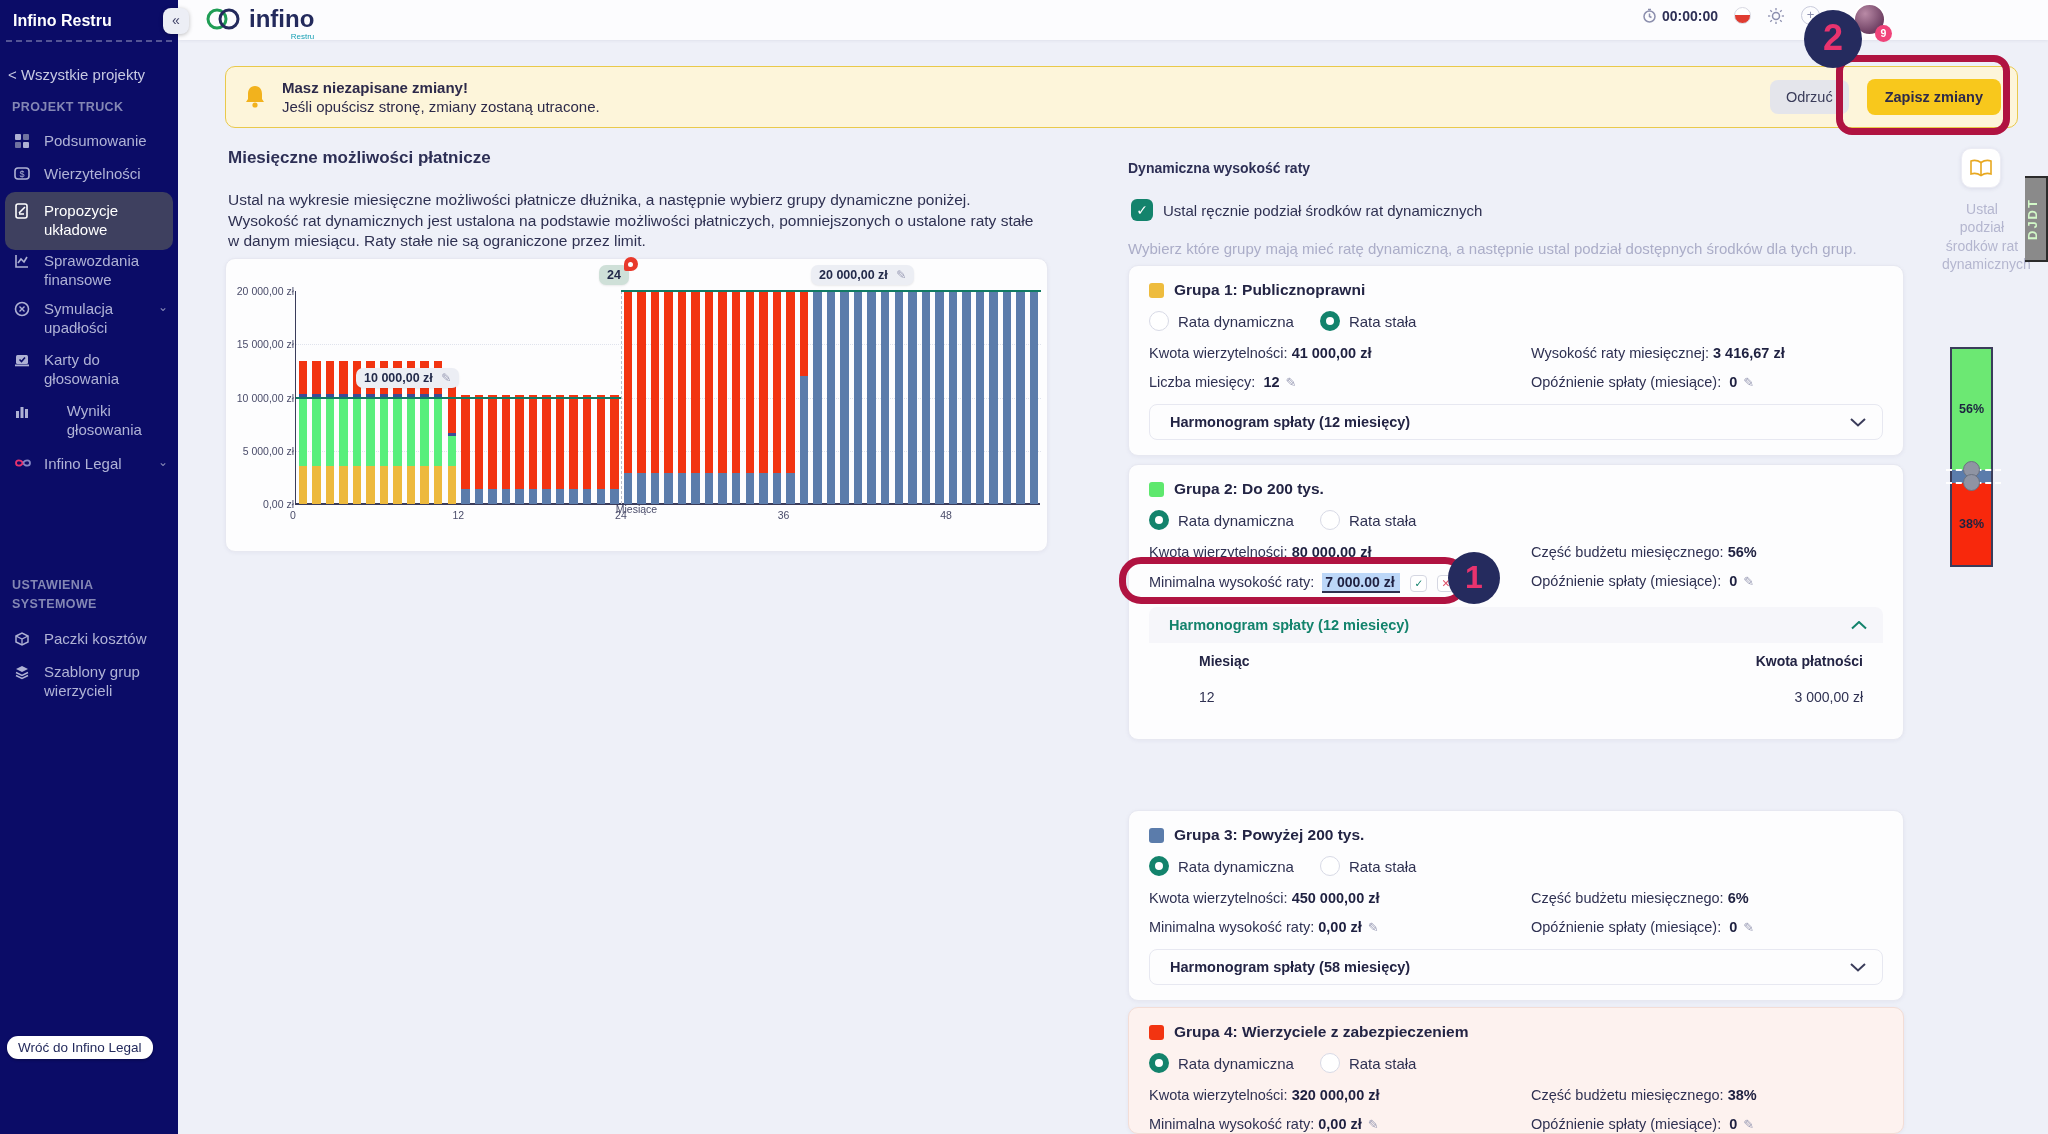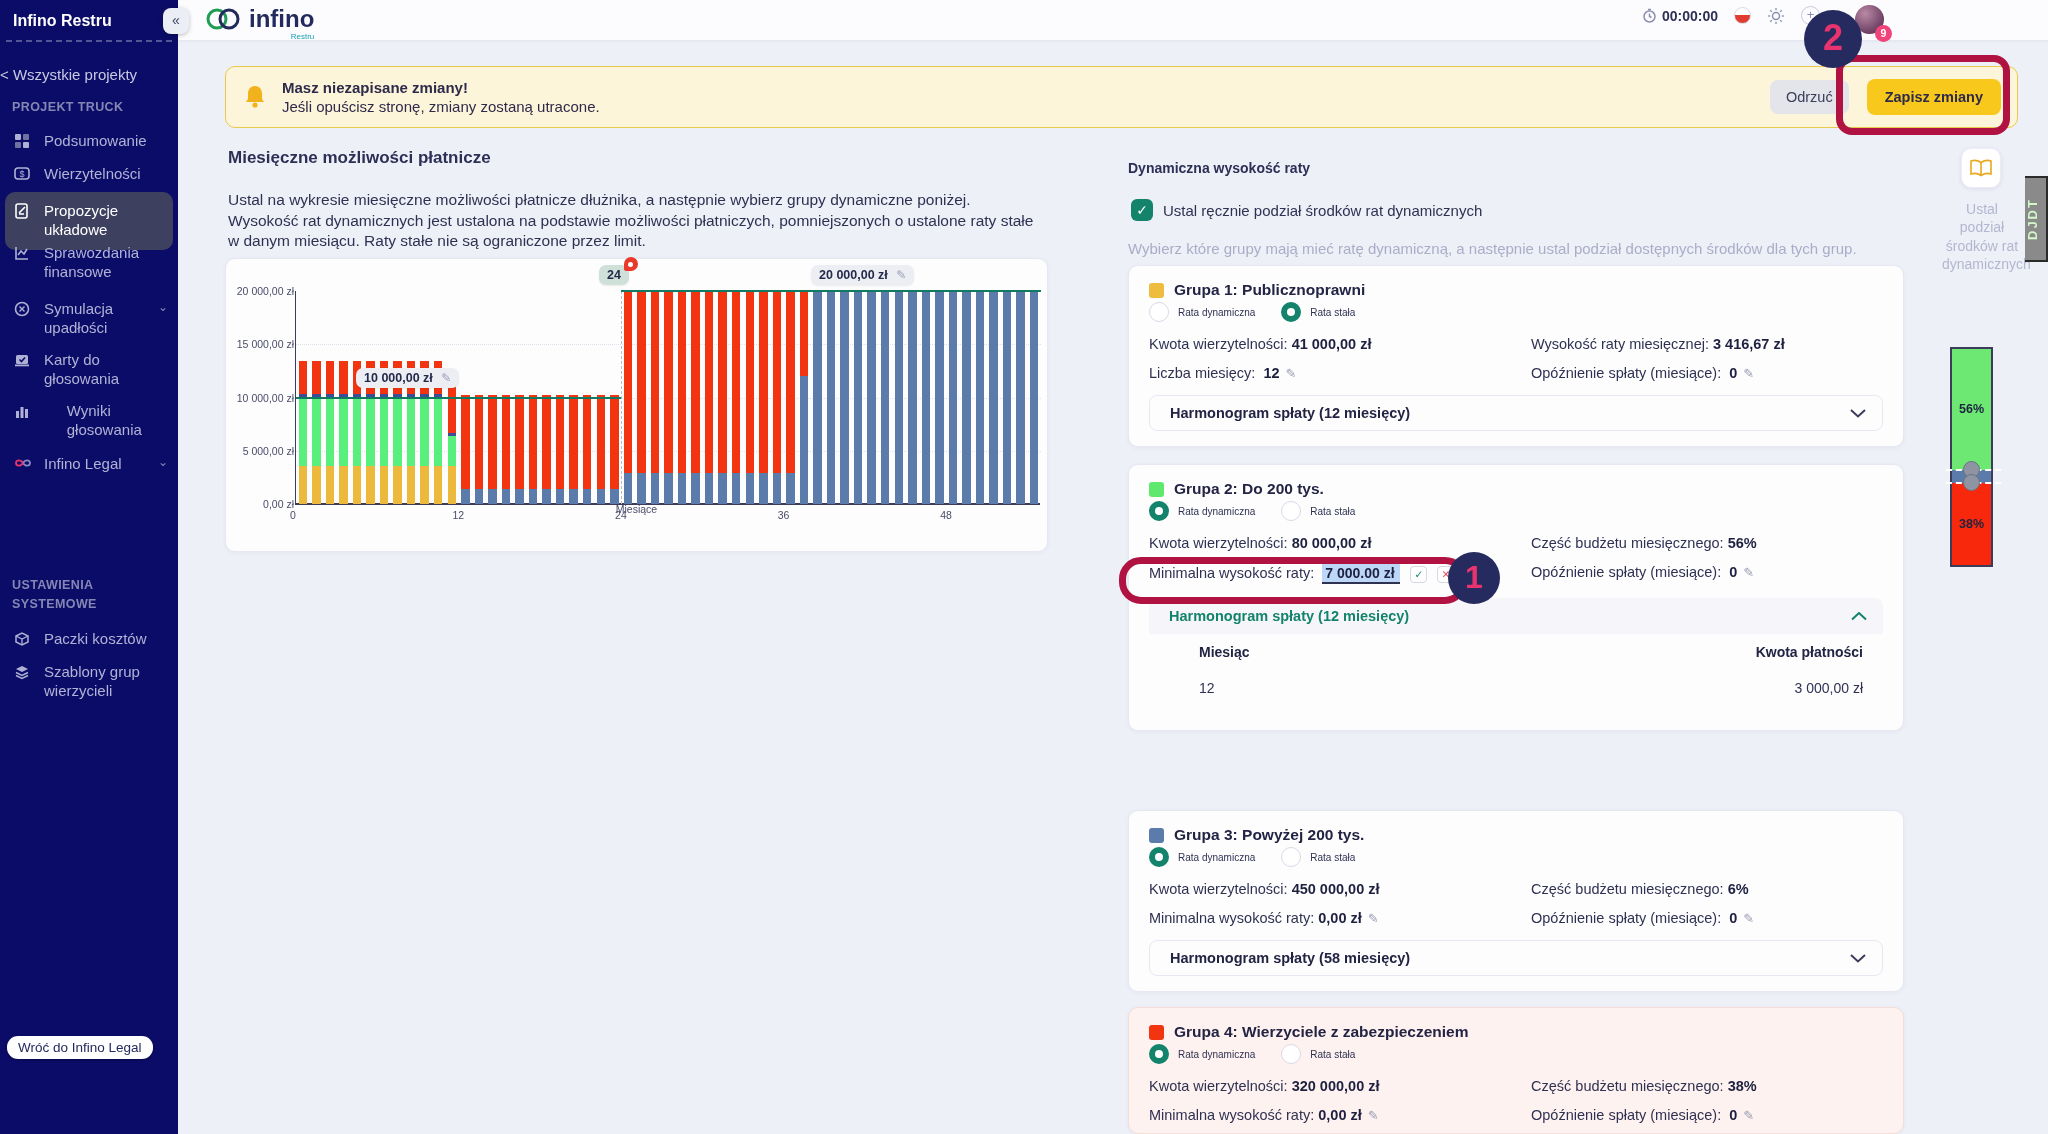--- a/index.html
+++ b/index.html
@@ -56,21 +56,21 @@
   .pin::after { content:""; position:absolute; left:4.5px; top:4.5px; width:5px; height:5px; background:#fff; border-radius:50%; }
   
   #rp-title { position:absolute; left:1128px; top:160px; font-size:14px; font-weight:bold; }
   #rp-check-row { position:absolute; left:1131px; top:199px; display:flex; gap:10px; align-items:center; font-size:15px; color:#2f3152; }
   .checkbox { width:22px; height:22px; background:#13836c; border-radius:6px; color:#fff; font-size:14px; text-align:center; line-height:22px; }
   #rp-helper { position:absolute; left:1128px; top:240px; width:740px; font-size:15px; color:#abadc8; }
   .card { position:absolute; left:1128px; width:776px; background:#fdfdfe; border:1px solid #e7e8f1; border-radius:10px; padding:15px 20px; box-shadow:0 1px 4px rgba(40,40,90,.05); }
   .card.red-tint { background:#fdf2ef; border-color:#f3ddd6; }
   .g-title { display:flex; gap:10px; align-items:center; font-size:15.5px; font-weight:bold; color:#232444; }
   .swatch { width:15px; height:15px; border-radius:3px; flex:0 0 auto; }
-  .radios { display:flex; gap:26px; margin-top:3px; font-size:10px; color:#2f3152; }
+  .radios { display:flex; gap:26px; margin-top:12px; font-size:15px; color:#2f3152; }
   .radio { display:flex; gap:9px; align-items:center; cursor:pointer; }
   .rdot { width:20px; height:20px; border-radius:50%; background:#fff; }
   .rdot.on { border:6px solid #13836c; }
   .rdot.off { border:1.5px solid #d8dae6; }
   .grid2 { display:grid; grid-template-columns: 1fr 1fr; column-gap:30px; row-gap:13px; margin-top:14px; font-size:14.5px; color:#2f3152; }
   .grid2 b { color:#1e2040; }
   .pencil { color:#9a9cb5; font-size:13px; margin-left:6px; cursor:pointer; }
   .harmo { margin-top:14px; border:1px solid #e7e8f1; border-radius:8px; height:36px; display:flex; align-items:center; padding:0 16px 0 20px; font-size:14.5px; font-weight:bold; color:#232444; cursor:pointer; }
   .harmo svg { margin-left:auto; }
   .harmo.open { background:#f6f6fa; border:none; border-radius:8px 8px 0 0; color:#13836c; }
@@ -95,21 +95,21 @@
   .anno-circle { position:absolute; background:#252b5e; border-radius:50%; color:#e8336e; font-weight:bold; text-align:center; z-index:51; pointer-events:none; }
   
   #djdt-tab { position:absolute; right:0; top:176px; width:23px; height:86px; background:#8a8a8a; border:2px solid #2b2b2b; border-right:none; color:#d2f8c8; font-size:13px; font-weight:bold; writing-mode:vertical-rl; transform:rotate(180deg); text-align:center; letter-spacing:2px; z-index:60; cursor:pointer; }
 </style>
 </head>
 <body>
 
 <div id="sidebar">
   <div id="sidebar-title">Infino Restru</div>
   <div id="sidebar-dash"></div>
-  <div class="snav" style="top:66px; padding-left:0; color:#c7c9e2;">&lt; Wszystkie projekty</div>
+  <div class="snav" style="top:66px; padding-left:8px; color:#c7c9e2;">&lt; Wszystkie projekty</div>
   <div class="snav sec-head" style="top:100px; padding-left:12px;">PROJEKT TRUCK</div>
 
   <div class="snav nav-item" style="top:132px;">
     <span class="ico"><svg width="16" height="16">
           <rect x="1" y="1" width="6" height="6" rx="1" fill="#aeb1d4"></rect>
           <rect x="9" y="1" width="6" height="6" rx="1" fill="#6f72a0"></rect>
           <rect x="1" y="9" width="6" height="6" rx="1" fill="#6f72a0"></rect>
           <rect x="9" y="9" width="6" height="6" rx="1" fill="#aeb1d4"></rect>
         </svg></span>
     <span>Podsumowanie</span>
@@ -121,21 +121,21 @@
         </svg></span>
     <span>Wierzytelności</span>
   </div>
   <div class="snav nav-item active" style="top:192px; width:168px;">
     <span class="ico"><svg width="16" height="16">
           <rect x="2" y="1" width="11" height="14" rx="2" fill="none" stroke="#ffffff" stroke-width="1.6"></rect>
           <path d="M5 10 L11 4 M10 11 L5 11" stroke="#ffffff" stroke-width="1.6" fill="none"></path>
         </svg></span>
     <span style="width:108px;">Propozycje układowe</span>
   </div>
-  <div class="snav nav-item" style="top:244px;">
+  <div class="snav nav-item" style="top:252px;">
     <span class="ico"><svg width="16" height="16">
           <path d="M2 2 L2 14 L14 14" stroke="#aeb1d4" stroke-width="1.6" fill="none"></path>
           <path d="M4 10 L7 6 L10 9 L13 4" stroke="#aeb1d4" stroke-width="1.6" fill="none"></path>
         </svg></span>
     <span style="width:108px;">Sprawozdania finansowe</span>
   </div>
   <div class="snav nav-item" style="top:300px;">
     <span class="ico"><svg width="16" height="16">
           <circle cx="8" cy="8" r="6.5" fill="none" stroke="#aeb1d4" stroke-width="1.6"></circle>
           <path d="M5.5 5.5 L10.5 10.5 M10.5 5.5 L5.5 10.5" stroke="#aeb1d4" stroke-width="1.4"></path>

